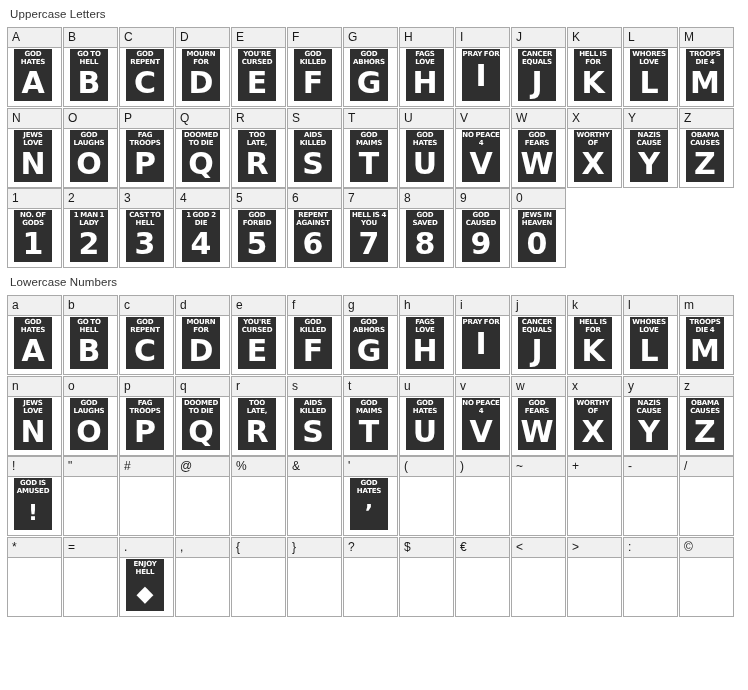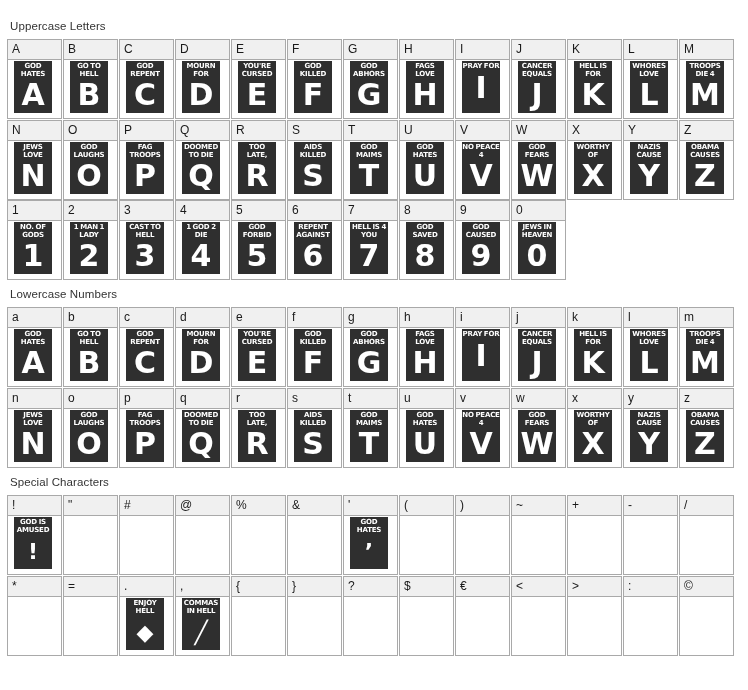--- a/index.html
+++ b/index.html
@@ -12,21 +12,21 @@
     height: 690px;
     font-family: "Liberation Sans", sans-serif;
     color: #222222;
     overflow: hidden;
   }
   .page {
     position: relative;
     width: 748px;
     height: 690px;
     box-sizing: border-box;
-    padding: 12px 4px;
+    padding: 0 4px;
   }
   .section-title {
     font-size: 11.5px;
     color: #333333;
     margin: 0;
     padding: 7px 0 6px 6px;
     line-height: 14px;
     letter-spacing: 0.1px;
   }
   .grid {
@@ -669,21 +669,20 @@
       <div class="cell">
         <div class="cell-header">z</div>
         <div class="cell-body">
           <div class="poster">
             <div class="poster-caption">OBAMA CAUSES</div>
             <div class="poster-glyph">Z</div>
           </div>
         </div>
       </div>
     </div>
-    <div class="section-title">Special Characters</div>
     <div class="grid">
       <div class="cell">
         <div class="cell-header">!</div>
         <div class="cell-body">
           <div class="poster">
             <div class="poster-caption">GOD IS AMUSED</div>
             <div class="poster-glyph small">!</div>
           </div>
         </div>
       </div>
@@ -752,26 +751,20 @@
         <div class="cell-header">.</div>
         <div class="cell-body">
           <div class="poster">
             <div class="poster-caption">ENJOY HELL</div>
             <div class="poster-glyph small">◆</div>
           </div>
         </div>
       </div>
       <div class="cell">
         <div class="cell-header">,</div>
-        <div class="cell-body">
-          <div class="poster">
-            <div class="poster-caption">COMMAS IN HELL</div>
-            <div class="poster-glyph small">╱</div>
-          </div>
-        </div>
       </div>
       <div class="cell">
         <div class="cell-header">{</div>
         <div class="cell-body"></div>
       </div>
       <div class="cell">
         <div class="cell-header">}</div>
         <div class="cell-body"></div>
       </div>
       <div class="cell">

